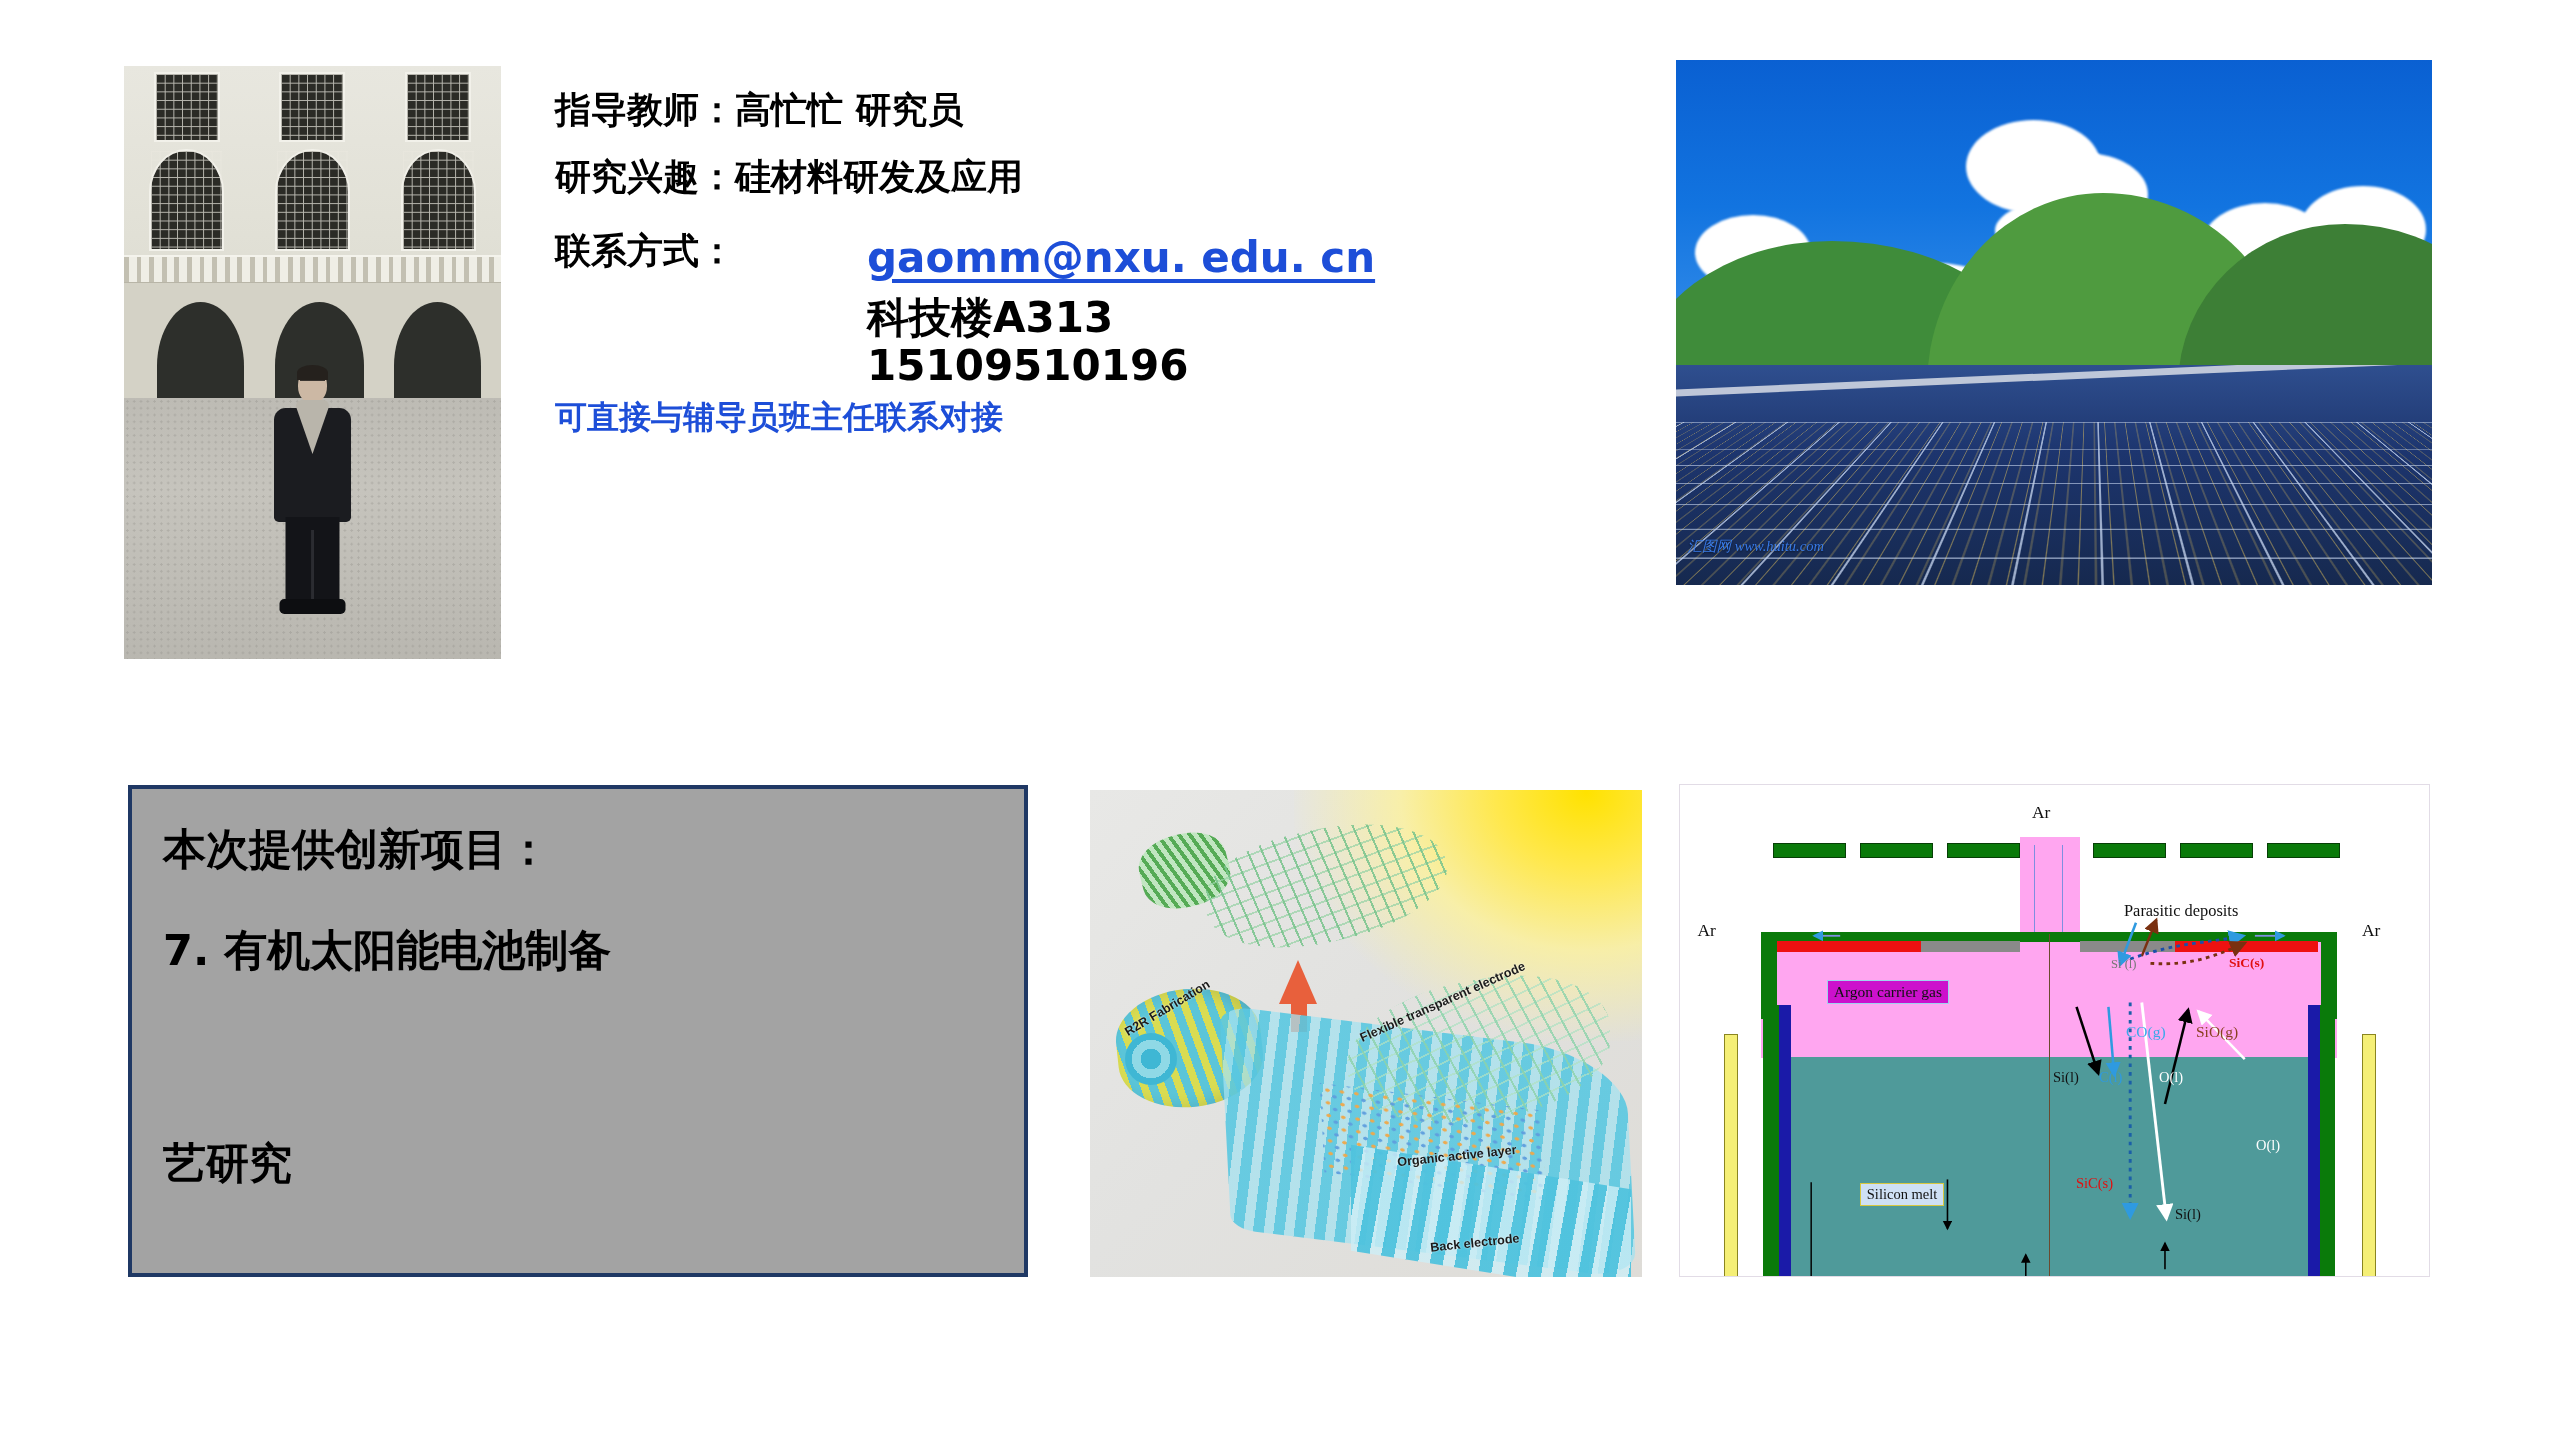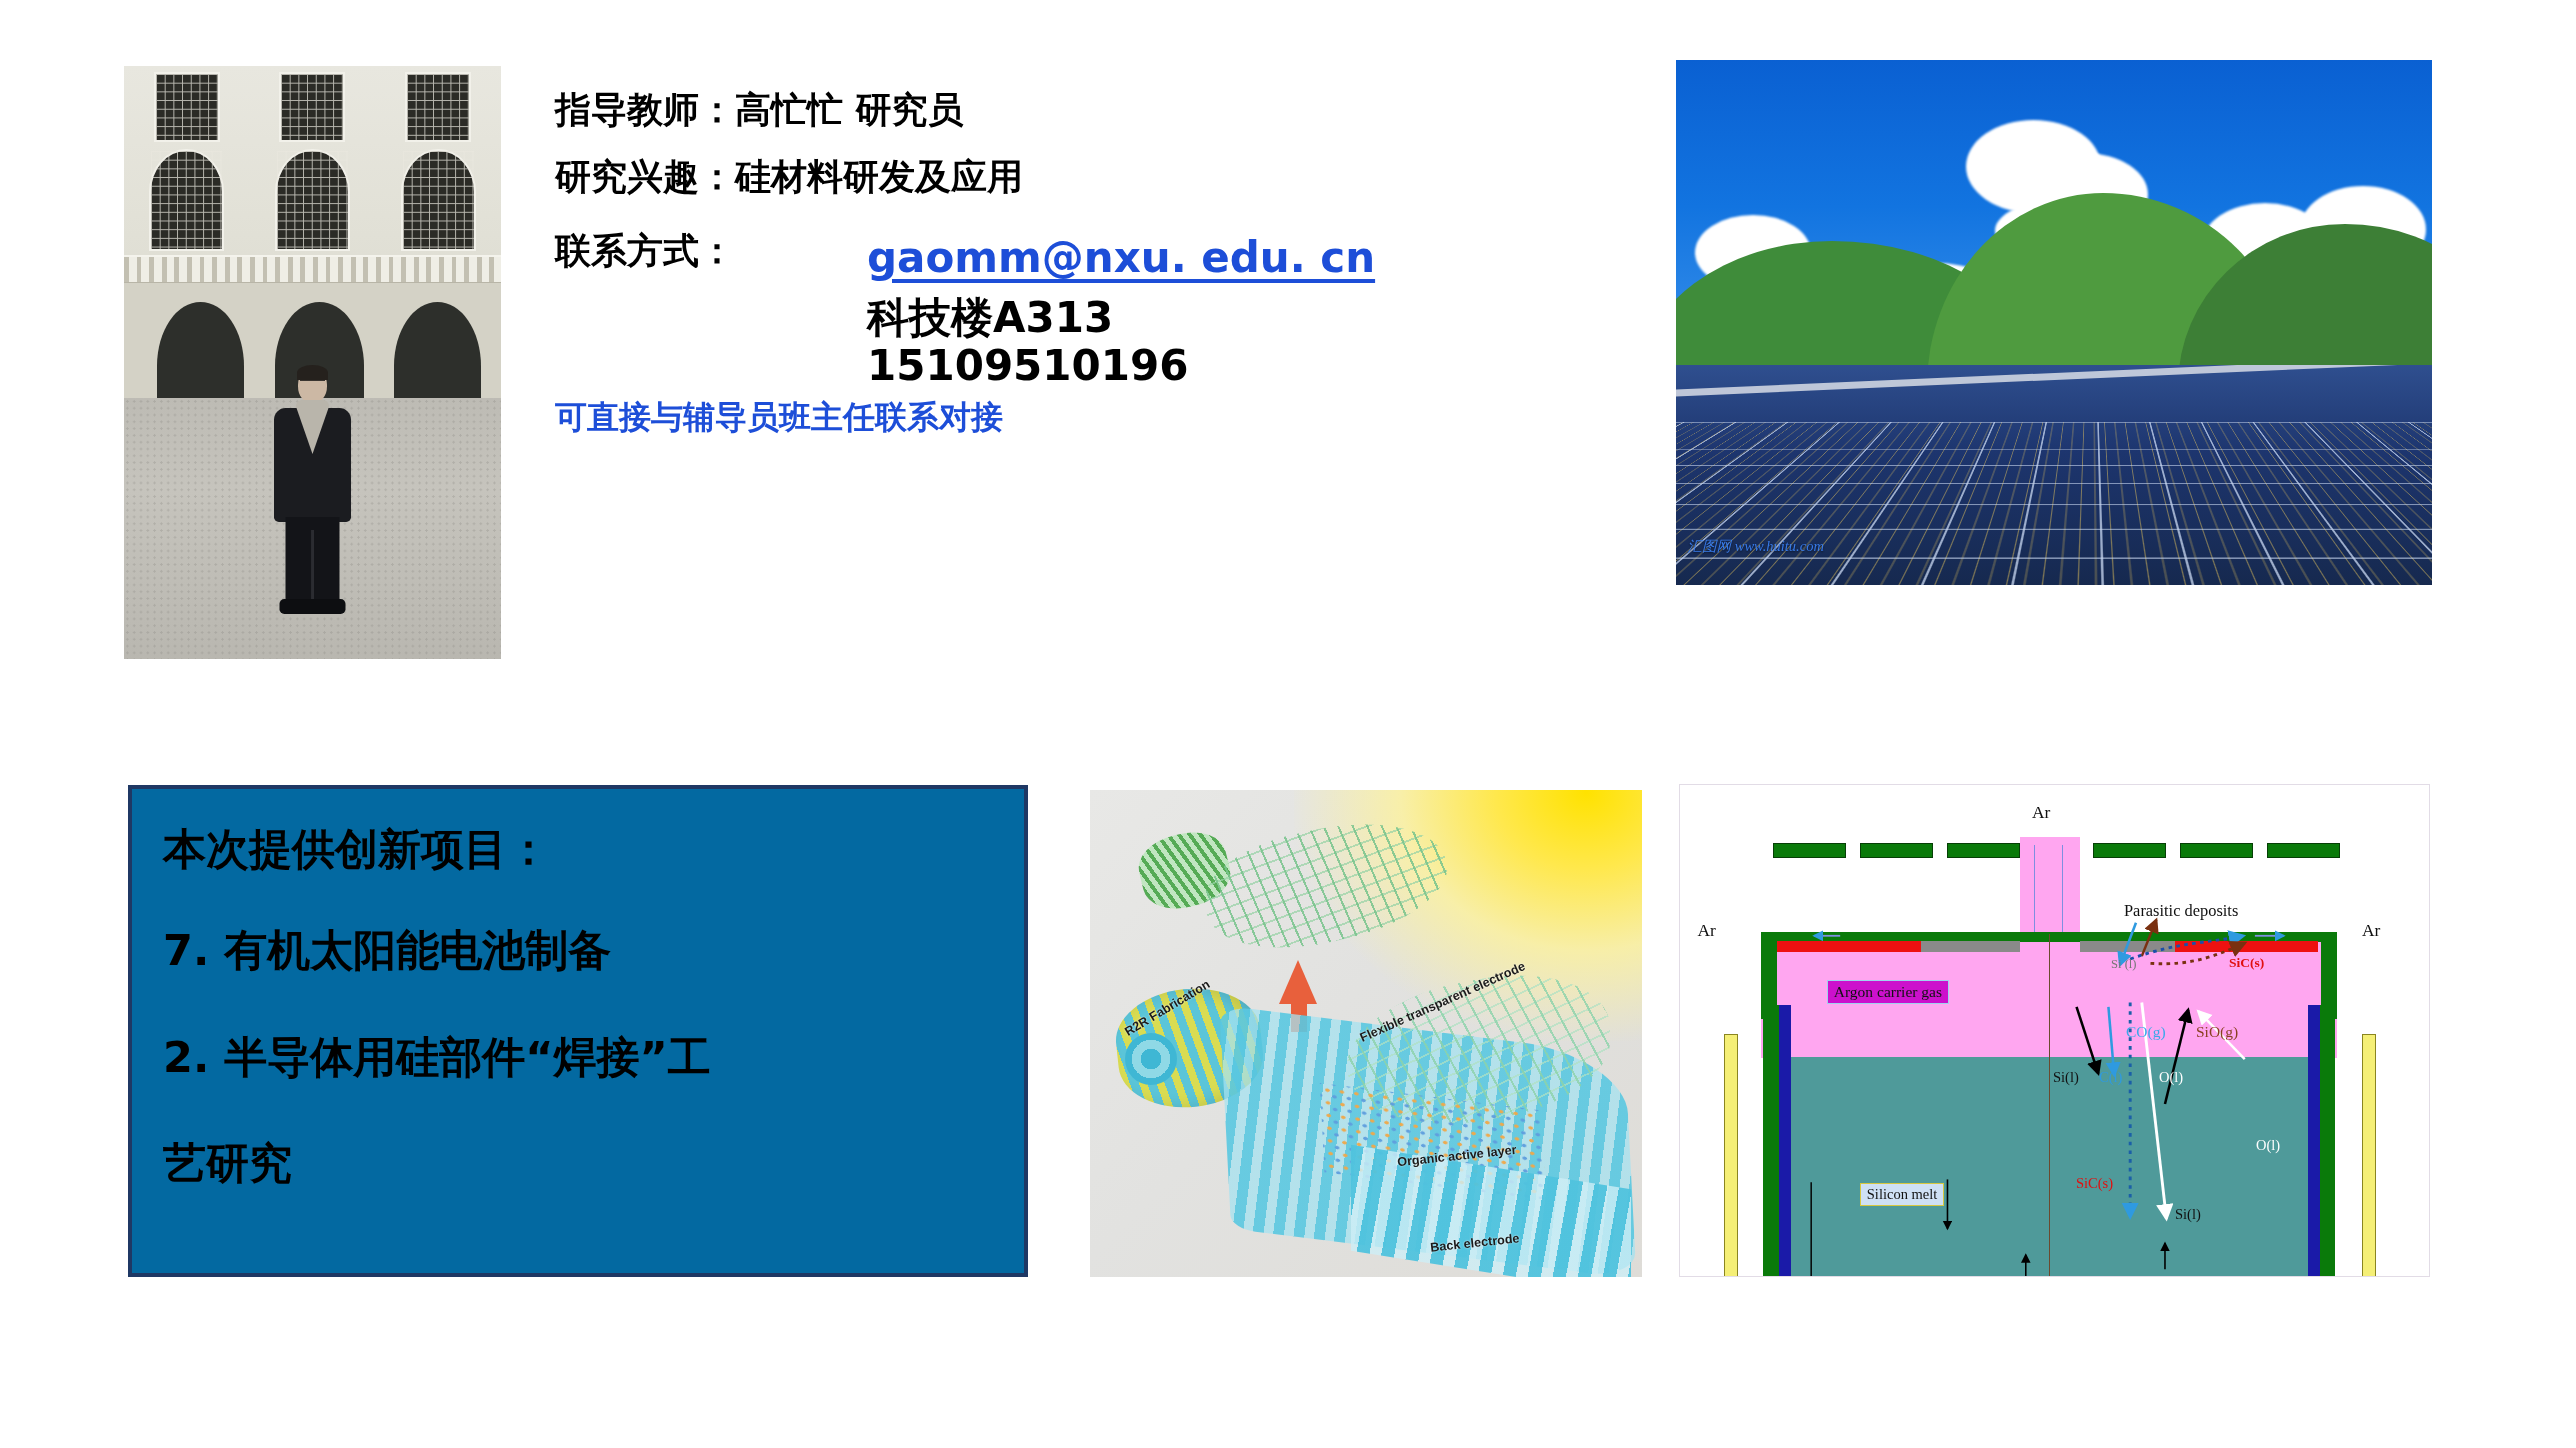--- a/index.html
+++ b/index.html
@@ -86,21 +86,21 @@
         linear-gradient(90deg,rgba(255,214,90,.45) 1px,transparent 1px);
      background-size:68px 44px,68px 44px,13.5px 13.5px;}
   .pwalk{position:absolute;left:0;top:4%;width:100%;height:6.8px;background:#d8dde6;opacity:.85;
      transform:skewY(-2.5deg);}
   #photo-watermark{position:absolute;left:11.6px;bottom:29px;color:#3b82f6;opacity:.9;
      font-size:14.5px;font-style:italic;font-family:"Liberation Serif",serif;
      text-shadow:0 1px 1.9px rgba(0,0,0,.6);white-space:nowrap;}
 
   
   #projects-box{left:128px;top:785px;width:900px;height:492px;
-     border:4.8px solid #1f3864;box-sizing:border-box;background:#0369a1;}
+     border:4.8px solid #1f3864;box-sizing:border-box;background:#a3a3a3;}
   .proj-line{font-family:"DejaVu Sans","Liberation Sans",sans-serif;font-weight:bold;
      font-size:43px;color:#000;line-height:1;white-space:nowrap;}
   #proj-title{position:absolute;left:31px;top:39px;}
   #proj-1{position:absolute;left:31px;top:140px;}
   #proj-2{position:absolute;left:31px;top:247px;}
   #proj-2b{position:absolute;left:31px;top:353px;}
 
   
   #organic-cell-image{left:1090px;top:790px;width:552px;height:487px;
      background:linear-gradient(135deg,#e8e8e6 0%,#e2e2e0 45%,#dedcd7 100%);overflow:hidden;}
@@ -242,21 +242,20 @@
     <div class="pwalk"></div>
     <div class="panel-grid"></div>
   </div>
 
   <div id="photo-watermark">汇图网 www.huitu.com</div>
 </div>
 
 <div class="abs" id="projects-box">
   <div class="proj-line" id="proj-title">本次提供创新项目：</div>
   <div class="proj-line" id="proj-1">7. 有机太阳能电池制备</div>
-  <div class="proj-line" id="proj-2">2. 半导体用硅部件“焊接”工</div>
   <div class="proj-line" id="proj-2b">艺研究</div>
 </div>
 
 <div class="abs" id="organic-cell-image">
   <div class="sun-glow"></div>
   <div class="green-roll"></div>
   <div class="green-mesh"></div>
   <div class="up-arrow-tail"></div>
   <div class="up-arrow"></div>
   <div class="roll-main"></div>

